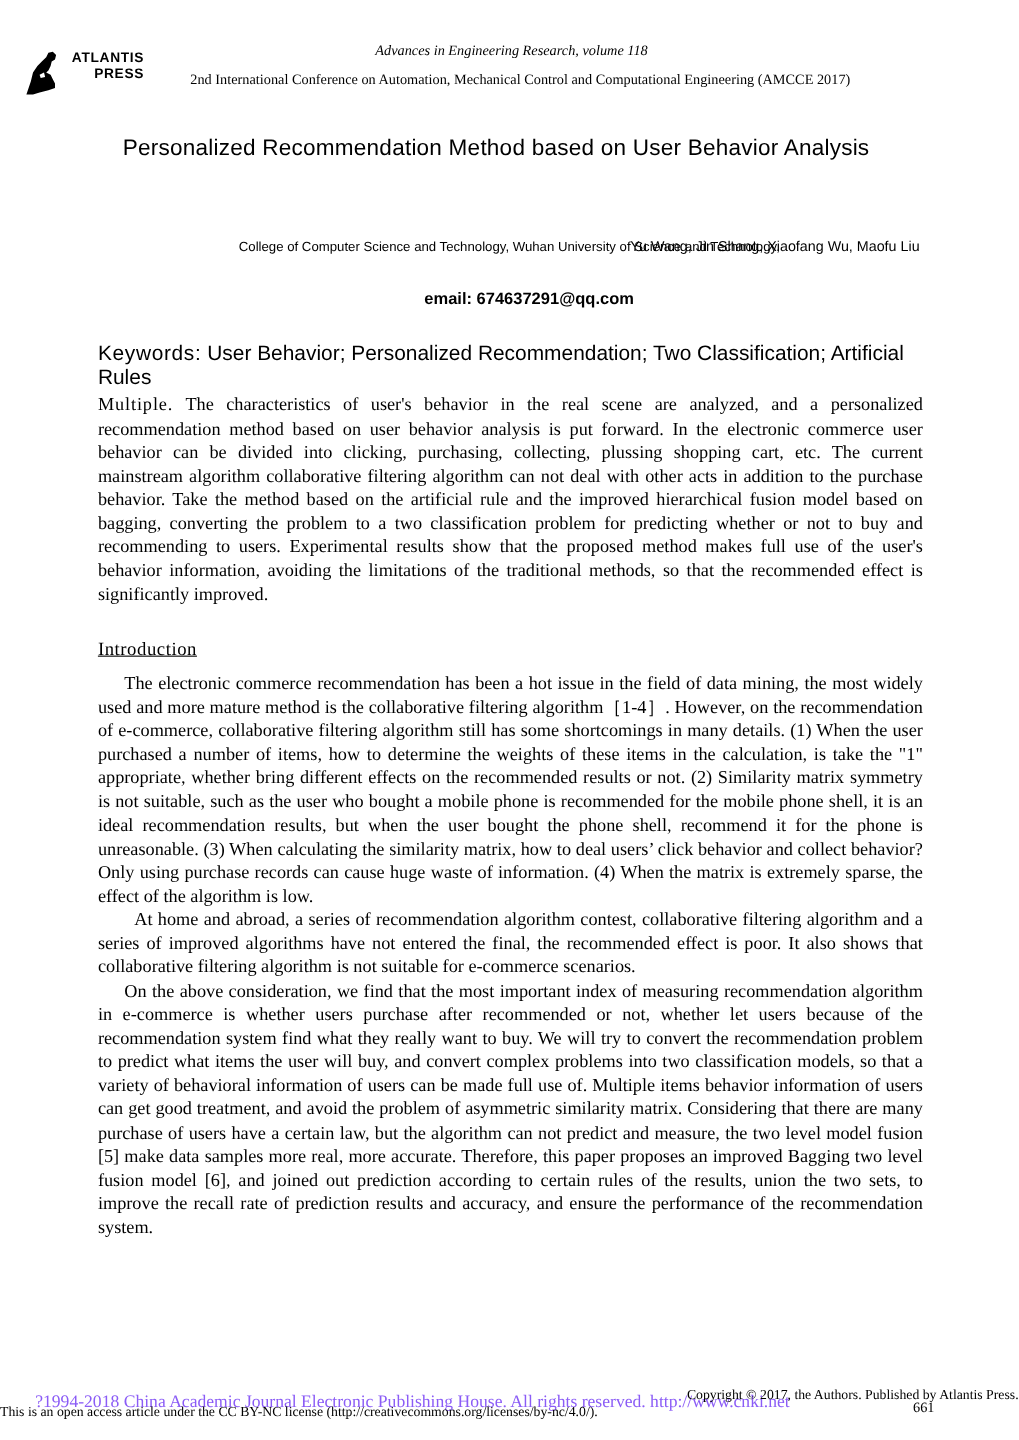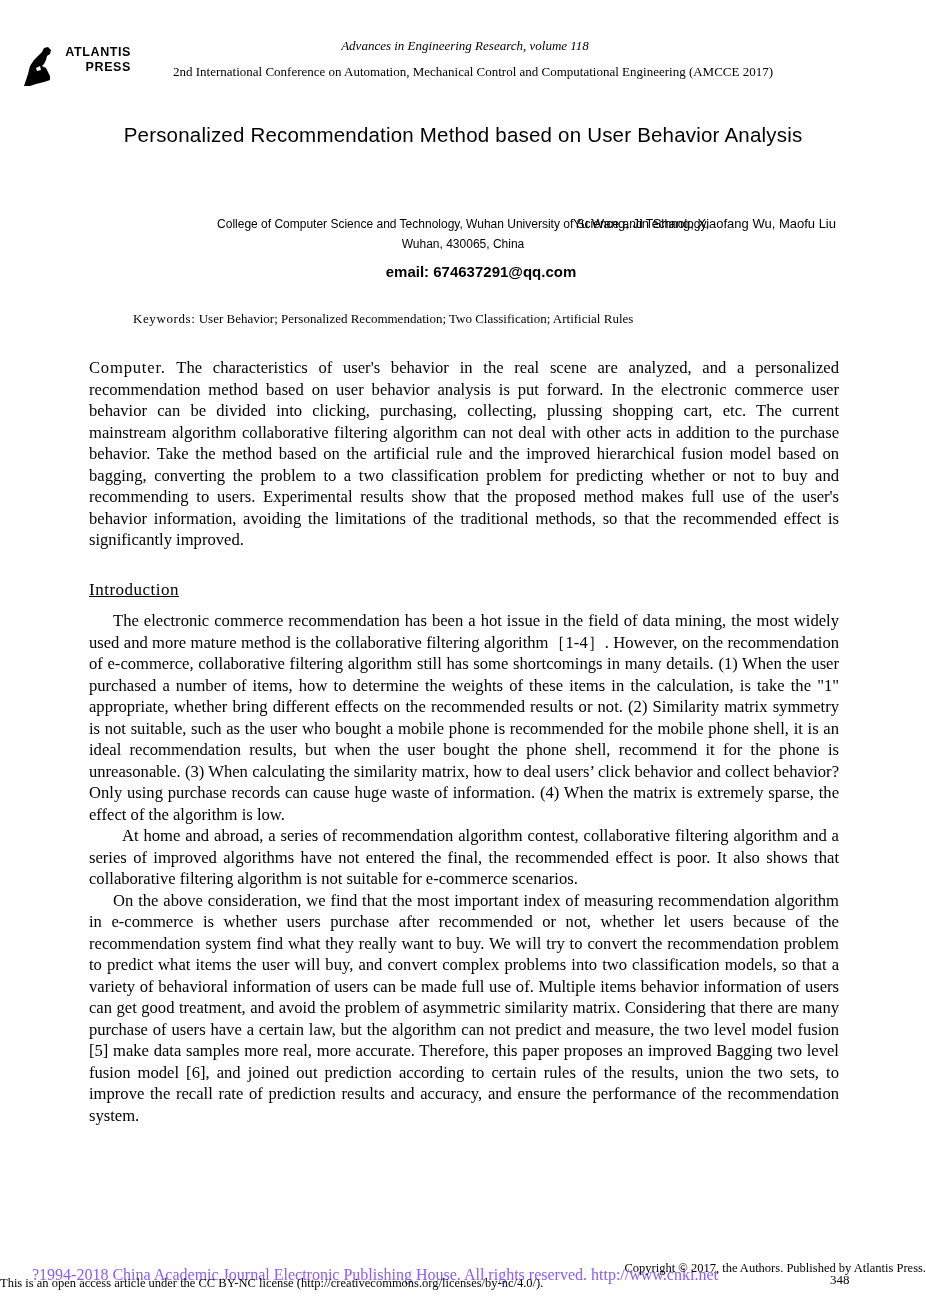--- a/index.html
+++ b/index.html
@@ -3,25 +3,25 @@
 <meta charset="utf-8">
 <style>
   html, body { margin:0; padding:0; background:#ffffff; }
   body { width:926px; height:1309px; position:relative; overflow:hidden; color:#000; }
   .abs { position:absolute; }
   .logo { left:20px; top:24px; width:115px; height:44px;margin-top:20px; }
   .logo svg { position:absolute; left:0; top:0; }
   .logo-text { position:absolute; left:38px; top:1px; font-family:"Liberation Sans", sans-serif; font-weight:bold; font-size:12.5px; line-height:15px; letter-spacing:0.6px; text-align:right; width:73px; }
   .series { left:0; width:926px; top:38px; text-align:center; font-family:"Liberation Serif", serif; font-style:italic; font-size:13px; padding-left:2px; }
   .conf { left:0; width:926px; top:64px; text-align:center; font-family:"Liberation Serif", serif; font-size:13px; padding-left:20px; box-sizing:border-box; }
-  .title { left:90px; width:746px; top:122px; text-align:center; font-family:"Liberation Sans", sans-serif; font-size:20.5px; line-height:25px; letter-spacing:0.2px; }
+  .title { left:78px; width:746px; top:122px; text-align:center; font-family:"Liberation Sans", sans-serif; font-size:20.5px; line-height:25px; letter-spacing:0.2px; }
   .authors { left:90px; width:746px; top:180px; text-align:right; font-family:"Liberation Sans", sans-serif; font-size:13px;margin-top:36px; }
   .affil { left:90px; width:746px; top:214px; text-align:center; font-family:"Liberation Sans", sans-serif; font-size:12px; line-height:20px; }
   .email { left:108px; width:746px; top:263px; text-align:center; font-family:"Liberation Sans", sans-serif; font-size:15px;font-weight:bold; }
-  .keywords { left:89px; width:750px; top:311px; font-family:Liberation Serif, serif; font-size:13px;margin-left:44px; }
+  .keywords { left:89px; width:750px; top:311px; font-family:Liberation Sans, sans-serif; font-size:19px; }
   .kw-label { letter-spacing:0.6px; }
   .serif-body { font-family:"Liberation Serif", serif; font-size:16.6px; line-height:21.5px; text-align:justify; text-align-last:left; }
   .abstract { left:89px; width:750px; top:357px; }
   .abs-label { letter-spacing:0.8px; }
   .intro-head { left:89px; top:580px; font-family:"Liberation Serif", serif; font-size:17px; letter-spacing:0.5px;text-decoration:underline; }
   .body-text { left:89px; width:750px; top:610px; }
   .body-text p { margin:0; }
   .indent1 { text-indent:24px; }
   .indent2 { text-indent:33px; }
   .watermark { left:32px; top:1266px; font-family:"Liberation Serif", serif; font-size:16px; color:#8b5cf6; white-space:nowrap; }
@@ -43,37 +43,36 @@
   </div>
 </div>
 
 <div class="abs series">Advances in Engineering Research, volume 118</div>
 <div class="abs conf">2nd International Conference on Automation, Mechanical Control and Computational Engineering (AMCCE 2017)</div>
 
 <div class="abs title">Personalized Recommendation Method based on User Behavior Analysis</div>
 <div class="abs authors">Yu Wang, Jin Shang, Xiaofang Wu, Maofu Liu</div>
 <div class="abs affil">
   <div>College of Computer Science and Technology, Wuhan University of Science and Technology,</div>
-  <div>Wuhan, 430065, China</div>
 </div>
 <div class="abs email">email: 674637291@qq.com</div>
 
 <div class="abs keywords">
   <span class="kw-label">Keywords:</span>
   <span>User Behavior; Personalized Recommendation; Two Classification; Artificial Rules</span>
 </div>
 
 <div class="abs abstract serif-body">
-  <span class="abs-label">Computer.</span>
+  <span class="abs-label">Multiple.</span>
   <span>The characteristics of user's behavior in the real scene are analyzed, and a personalized recommendation method based on user behavior analysis is put forward. In the electronic commerce user behavior can be divided into clicking, purchasing, collecting, plussing shopping cart, etc. The current mainstream algorithm collaborative filtering algorithm can not deal with other acts in addition to the purchase behavior. Take the method based on the artificial rule and the improved hierarchical fusion model based on bagging, converting the problem to a two classification problem for predicting whether or not to buy and recommending to users. Experimental results show that the proposed method makes full use of the user's behavior information, avoiding the limitations of the traditional methods, so that the recommended effect is significantly improved.</span>
 </div>
 
 <div class="abs intro-head">Introduction</div>
 <div class="abs body-text serif-body">
   <p class="indent1">The electronic commerce recommendation has been a hot issue in the field of data mining, the most widely used and more mature method is the collaborative filtering algorithm［1-4］. However, on the recommendation of e-commerce, collaborative filtering algorithm still has some shortcomings in many details. (1) When the user purchased a number of items, how to determine the weights of these items in the calculation, is take the "1" appropriate, whether bring different effects on the recommended results or not. (2) Similarity matrix symmetry is not suitable, such as the user who bought a mobile phone is recommended for the mobile phone shell, it is an ideal recommendation results, but when the user bought the phone shell, recommend it for the phone is unreasonable. (3) When calculating the similarity matrix, how to deal users’ click behavior and collect behavior?   Only using purchase records can cause huge waste of information. (4) When the matrix is extremely sparse, the effect of the algorithm is low.</p>
   <p class="indent2">At home and abroad, a series of recommendation algorithm contest, collaborative filtering algorithm and a series of improved algorithms have not entered the final, the recommended effect is poor. It also shows that collaborative filtering algorithm is not suitable for e-commerce scenarios.</p>
   <p class="indent1">On the above consideration, we find that the most important index of measuring recommendation algorithm in e-commerce is whether users purchase after recommended or not, whether let users because of the recommendation system find what they really want to buy. We will try to convert the recommendation problem to predict what items the user will buy, and convert complex problems into two classification models, so that a variety of behavioral information of users can be made full use of.  Multiple items behavior information of users can get good treatment, and avoid the problem of asymmetric similarity matrix. Considering that there are many purchase of users have a certain law, but the algorithm can not predict and measure, the two level model fusion [5] make data samples more real, more accurate. Therefore, this paper proposes an improved Bagging two level fusion model [6], and joined out prediction according to certain rules of the results, union the two sets, to improve the recall rate of prediction results and accuracy, and ensure the performance of the recommendation system.</p>
 </div>
 
 <div class="abs watermark">?1994-2018 China Academic Journal Electronic Publishing House. All rights reserved.    http://www.cnki.net</div>
 <div class="abs copy1">Copyright © 2017, the Authors. Published by Atlantis Press.</div>
 <div class="abs copy2">This is an open access article under the CC BY-NC license (http://creativecommons.org/licenses/by-nc/4.0/).</div>
-<div class="abs pagenum">348</div>
+<div class="abs pagenum">661</div>
 
 </body></html>

